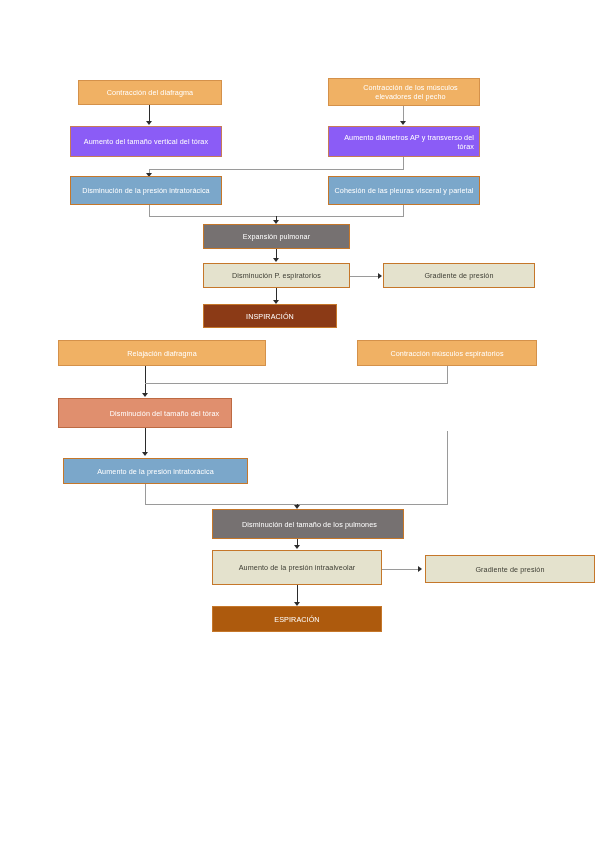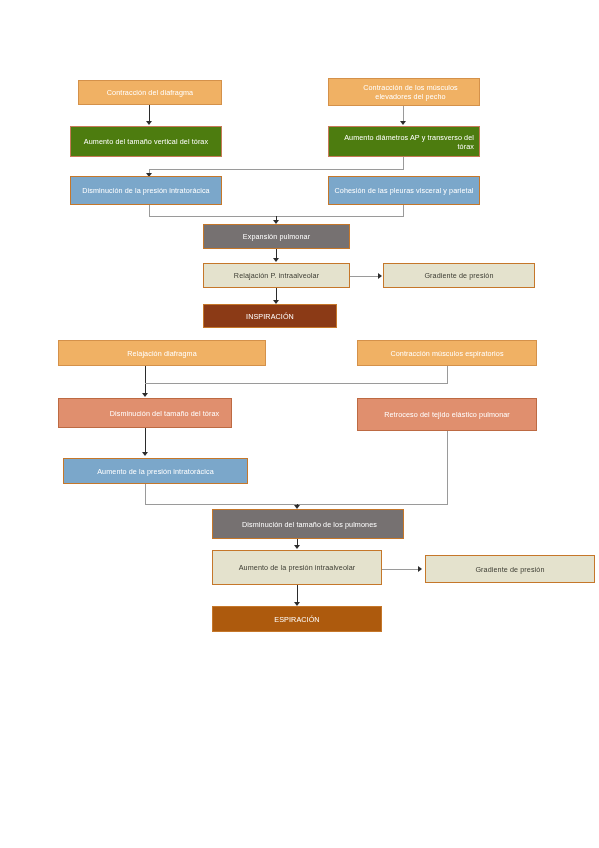--- a/index.html
+++ b/index.html
@@ -25,21 +25,21 @@
     justify-content: center;
     text-align: center;
     line-height: 1.25;
     letter-spacing: 0.1px;
     padding: 2px 5px;
     border: 1px solid #c5772a;
     font-size: 7.2px;
     color: #ffffff;
   }
   .n-orange   { background: #f0b164; border-color: #d4914a; color: #ffffff; }
-  .n-salmon   { background: #4d7c0f; border-color: #c77a58; color: #ffffff; }
+  .n-salmon   { background: #8b5cf6; border-color: #c77a58; color: #ffffff; }
   .n-salmon2  { background: #e08f6e; border-color: #bd6a43; color: #ffffff; }
   .n-blue     { background: #7ba7ca; border-color: #c5772a; color: #ffffff; }
   .n-gray     { background: #767171; border-color: #c5772a; color: #ffffff; }
   .n-cream    { background: #e4e2cd; border-color: #c5772a; color: #3d3d33; }
   .n-brown    { background: #8b3a16; border-color: #c5772a; color: #ffffff; }
   .n-brown2   { background: #ad5a0d; border-color: #c5772a; color: #ffffff; }
 
   
   .vline, .hline {
     position: absolute;
@@ -110,21 +110,21 @@
   <div class="arrow" style="left:273px; top:220px;"></div>
 
   <div class="node n-gray" style="left:203px; top:224px; width:147px; height:25px;">
     <span>Expansión pulmonar</span>
   </div>
 
   <div class="vline dark" style="left:276px; top:249px; height:10px;"></div>
   <div class="arrow" style="left:273px; top:258px;"></div>
 
   <div class="node n-cream" style="left:203px; top:263px; width:147px; height:25px;">
-    <span>Relajación P. intraalveolar</span>
+    <span>Disminución P. espiratorios</span>
   </div>
 
   <div class="hline" style="left:350px; top:276px; width:29px;"></div>
   <div class="arrow-r" style="left:378px; top:273px;"></div>
 
   <div class="node n-cream" style="left:383px; top:263px; width:152px; height:25px;">
     <span>Gradiente de presión</span>
   </div>
 
   <div class="vline dark" style="left:276px; top:288px; height:13px;"></div>
@@ -144,23 +144,20 @@
 
   <div class="vline dark" style="left:145px; top:366px; height:28px;"></div>
   <div class="vline" style="left:447px; top:366px; height:17px;"></div>
   <div class="hline" style="left:145px; top:383px; width:303px;"></div>
   <div class="arrow" style="left:142px; top:393px;"></div>
 
   <div class="node n-salmon2" style="left:58px; top:398px; width:174px; height:30px;padding-left:44px;">
     <span>Disminución del tamaño del tórax</span>
   </div>
 
-  <div class="node n-salmon2" style="left:357px; top:398px; width:180px; height:33px;">
-    <span>Retroceso del tejido elástico pulmonar</span>
-  </div>
 
   <div class="vline dark" style="left:145px; top:428px; height:25px;"></div>
   <div class="arrow" style="left:142px; top:452px;"></div>
 
   <div class="node n-blue" style="left:55px; top:458px; width:185px; height:26px;margin-left:8px;">
     <span>Aumento de la presión intratorácica</span>
   </div>
 
   <div class="vline" style="left:145px; top:484px; height:20px;"></div>
   <div class="vline" style="left:447px; top:431px; height:73px;"></div>

